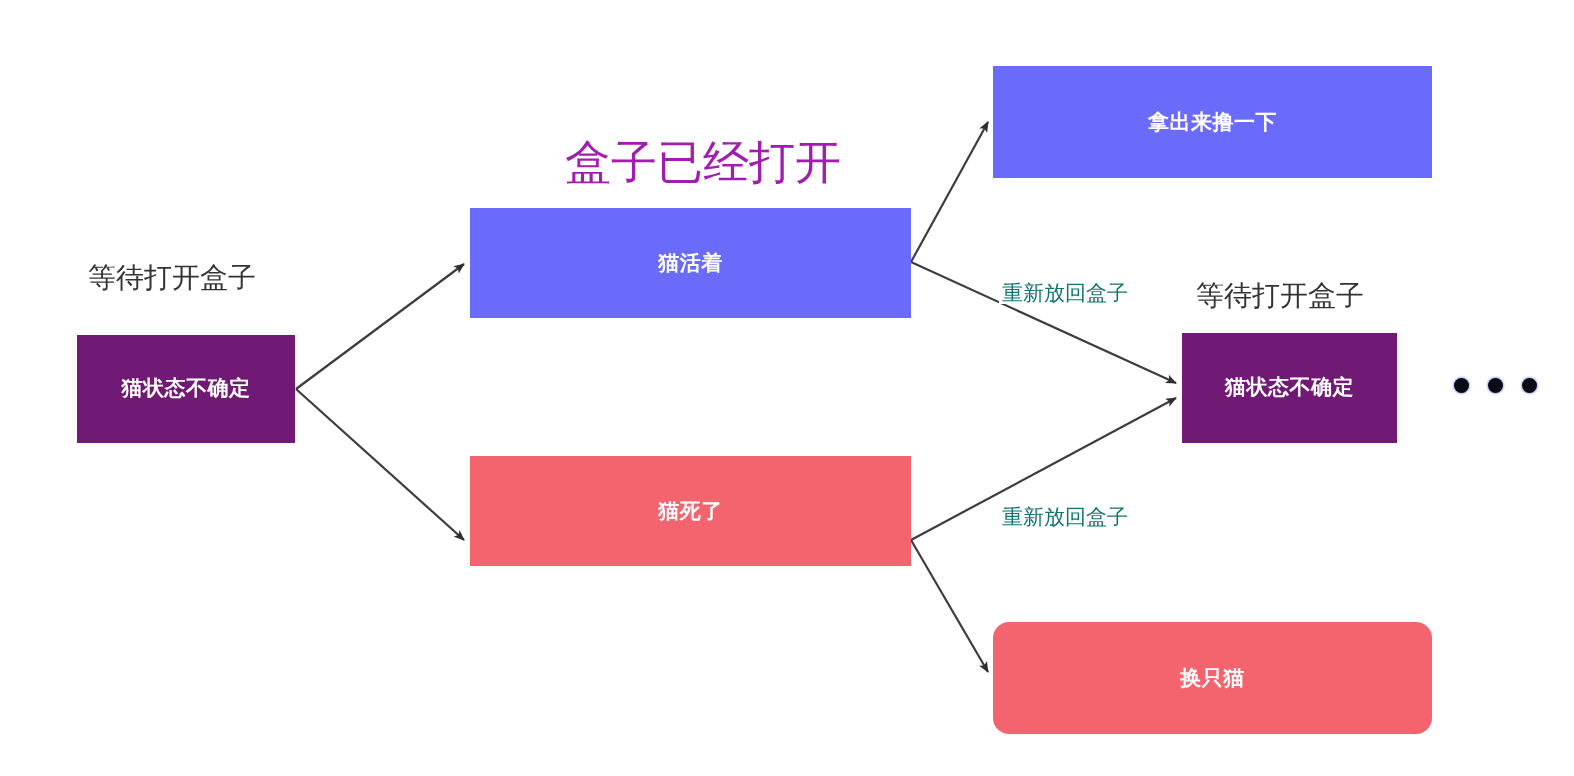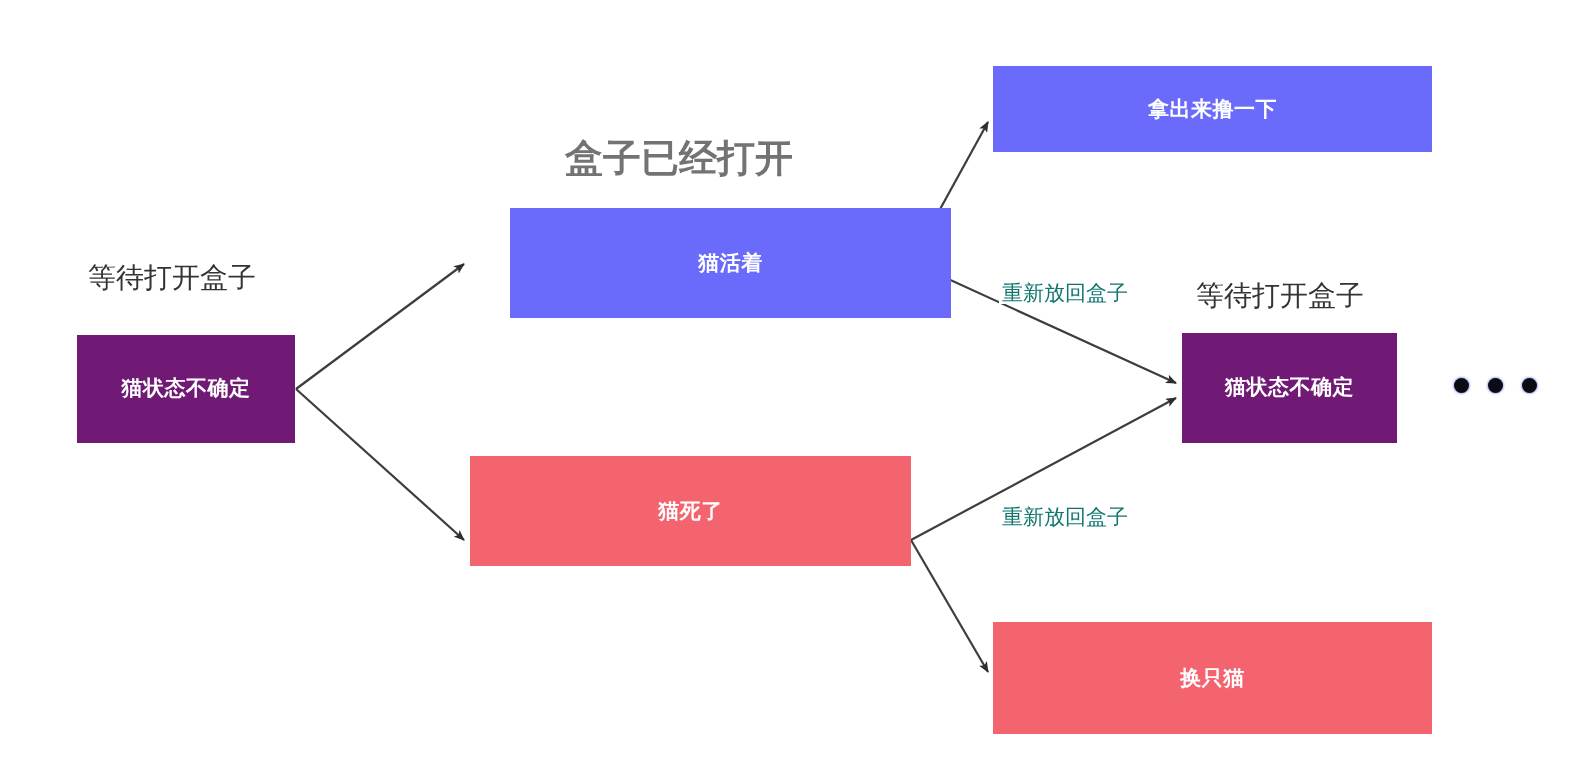--- a/index.html
+++ b/index.html
@@ -47,23 +47,23 @@
   .caption {
     position: absolute;
     color: #333333;
     font-size: 28px;
     font-weight: 400;
     line-height: 1;
     white-space: nowrap;
   }
   .title-pink {
     position: absolute;
-    color: #737373;
-    font-size: 38px;
-    font-weight: 700;
+    color: #a21caf;
+    font-size: 46px;
+    font-weight: 400;
     line-height: 1;
     white-space: nowrap;
   }
   .edge-label {
     position: absolute;
     color: #0f766e;
     font-size: 21px;
     font-weight: 400;
     line-height: 1;
     white-space: nowrap;
@@ -112,33 +112,33 @@
   <div class="title-pink" style="left:565px; top:139px;">盒子已经打开</div>
 
   <div class="caption" style="left:88px; top:264px;">等待打开盒子</div>
 
   <div class="caption" style="left:1196px; top:282px;">等待打开盒子</div>
 
   <div class="node node-teal" style="left:77px; top:335px; width:218px; height:108px;">
     <span>猫状态不确定</span>
   </div>
 
-  <div class="node node-blue" style="left:470px; top:208px; width:441px; height:110px;margin-left:40px;">
+  <div class="node node-blue" style="left:470px; top:208px; width:441px; height:110px;">
     <span>猫活着</span>
   </div>
 
   <div class="node node-red" style="left:470px; top:456px; width:441px; height:110px;">
     <span>猫死了</span>
   </div>
 
-  <div class="node node-blue" style="left:993px; top:66px; width:439px; height:86px;">
+  <div class="node node-blue" style="left:993px; top:66px; width:439px; height:112px;">
     <span>拿出来撸一下</span>
   </div>
 
-  <div class="node node-red" style="left:993px; top:622px; width:439px; height:112px;">
+  <div class="node node-red" style="left:993px; top:622px; width:439px; height:112px;border-radius:16px;">
     <span>换只猫</span>
   </div>
 
   <div class="node node-teal" style="left:1182px; top:333px; width:215px; height:110px;">
     <span>猫状态不确定</span>
   </div>
 
   <div class="edge-label" style="left:999px; top:281px;">重新放回盒子</div>
 
   <div class="edge-label" style="left:999px; top:505px;">重新放回盒子</div>

